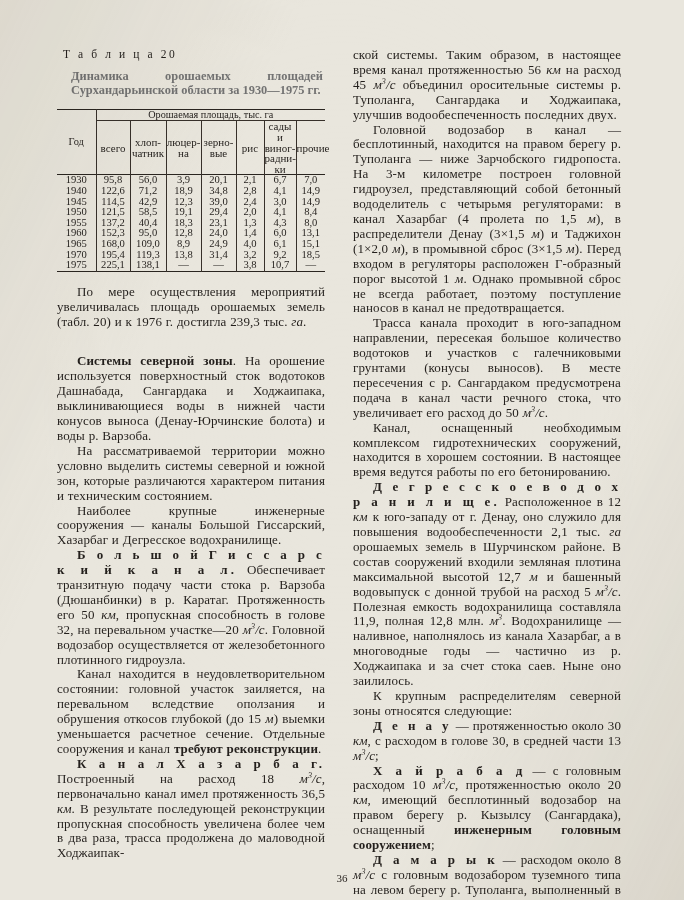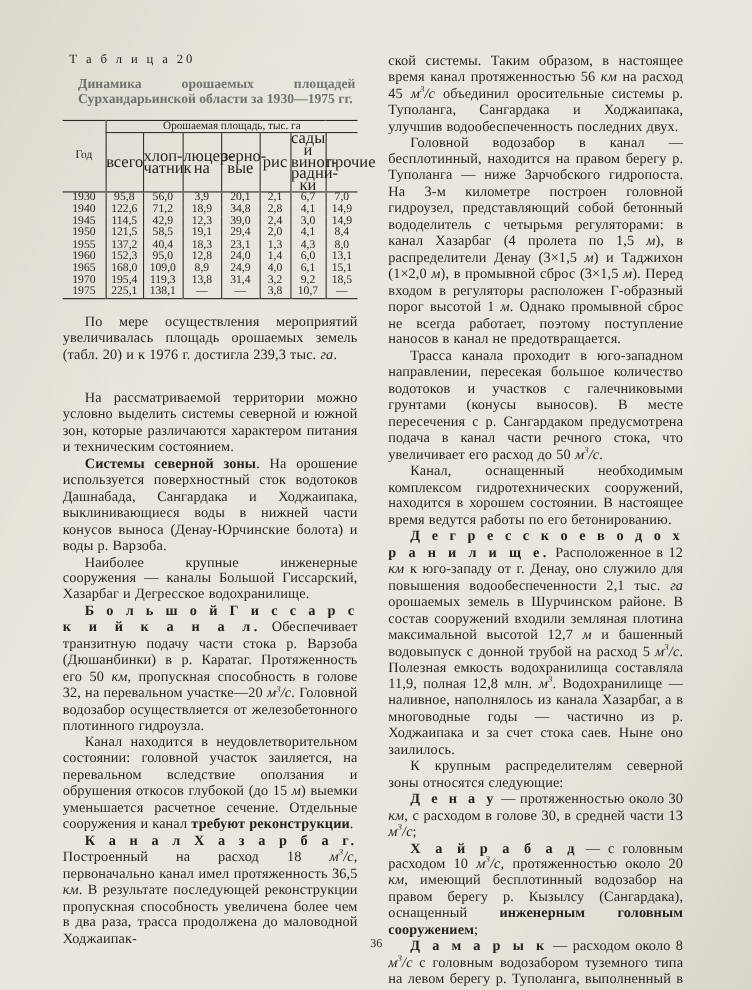--- a/index.html
+++ b/index.html
@@ -102,21 +102,21 @@
     vertical-align: middle;
     text-align: center;
     line-height: 10.6px;
   }
   .rule-top    { border-top: 1.6px solid #2a2520; }
   .rule-bottom { border-bottom: 1.2px solid #2a2520; }
   .rule-thin   { border-bottom: 0.9px solid #37302a; }
   .vr { border-right: 0.9px solid #37302a; }
 
   .hdr-span { font-size: 10.2px; padding: 3px 0 3.5px 0; }
-  .hdr-cell { font-size: 15px; padding: 2px 1px; line-height: 10px; }
+  .hdr-cell { font-size: 11px; padding: 2px 1px; line-height: 10px; }
   .yearhdr  { font-size: 10.4px; }
 
   td.num {
     text-align: right;
     padding-right: 7px;
     font-size: 10.6px;
     line-height: 11.35px;
     font-variant-numeric: tabular-nums;
   }
   td.yr {
@@ -137,21 +137,21 @@
     font-weight: bold;
     line-height: 15.4px;
     margin: 0;
     text-indent: 0;
     color: #1f1b18;
   }
 
   .folio {
     position: absolute;
     left: 0; right: 0;
-    top: 852px;
+    top: 872px;
     text-align: center;
     font-size: 11px;
     color: #2b2622;
   }
 </style>
 </head>
 <body>
 
 <div class="page">
   <div class="content">
@@ -302,25 +302,25 @@
 
       <p>
         <span>По мере осуществления мероприятий увеличивалась площадь орошаемых земель (табл. 20) и к 1976 г. достигла 239,3 тыс. </span><i>га</i><span>.</span>
       </p>
 
       <div class="spacer-l"></div>
 
 
       <div class="spacer-s"></div>
 
+      <p>
+        <b>Системы северной зоны</b><span>. На орошение используется поверхностный сток водотоков Дашнабада, Сангардака и Ходжаипака, выклинивающиеся воды в нижней части конусов выноса (Денау-Юрчинские болота) и воды р. Варзоба.</span>
+      </p>
+
       <p>На рассматриваемой территории можно условно выделить системы северной и южной зон, которые различаются характером питания и техническим состоянием.</p>
-
-      <p>
-        <b>Системы северной зоны</b><span>. На орошение используется поверхностный сток водотоков Дашнабада, Сангардака и Ходжаипака, выклинивающиеся воды в нижней части конусов выноса (Денау-Юрчинские болота) и воды р. Варзоба.</span>
-      </p>
 
       <p>Наиболее крупные инженерные сооружения — каналы Большой Гиссарский, Хазарбаг и Дегресское водохранилище.</p>
 
       <p>
         <span class="sp">Б о л ь ш о й   Г и с с а р с к и й   к а н а л.</span><span> Обеспечивает транзитную подачу части стока р. Варзоба (Дюшанбинки) в р. Каратаг. Протяженность его 50 </span><i>км</i><span>, пропускная способность в голове 32, на перевальном участке—20 </span><i>м<sup>3</sup>/с</i><span>. Головной водозабор осуществляется от железобетонного плотинного гидроузла.</span>
       </p>
 
       <p>
         <span>Канал находится в неудовлетворительном состоянии: головной участок заиляется, на перевальном вследствие оползания и обрушения откосов глубокой (до 15 </span><i>м</i><span>) выемки уменьшается расчетное сечение. Отдельные сооружения и канал </span><b>требуют реконструкции</b><span>.</span>
       </p>

